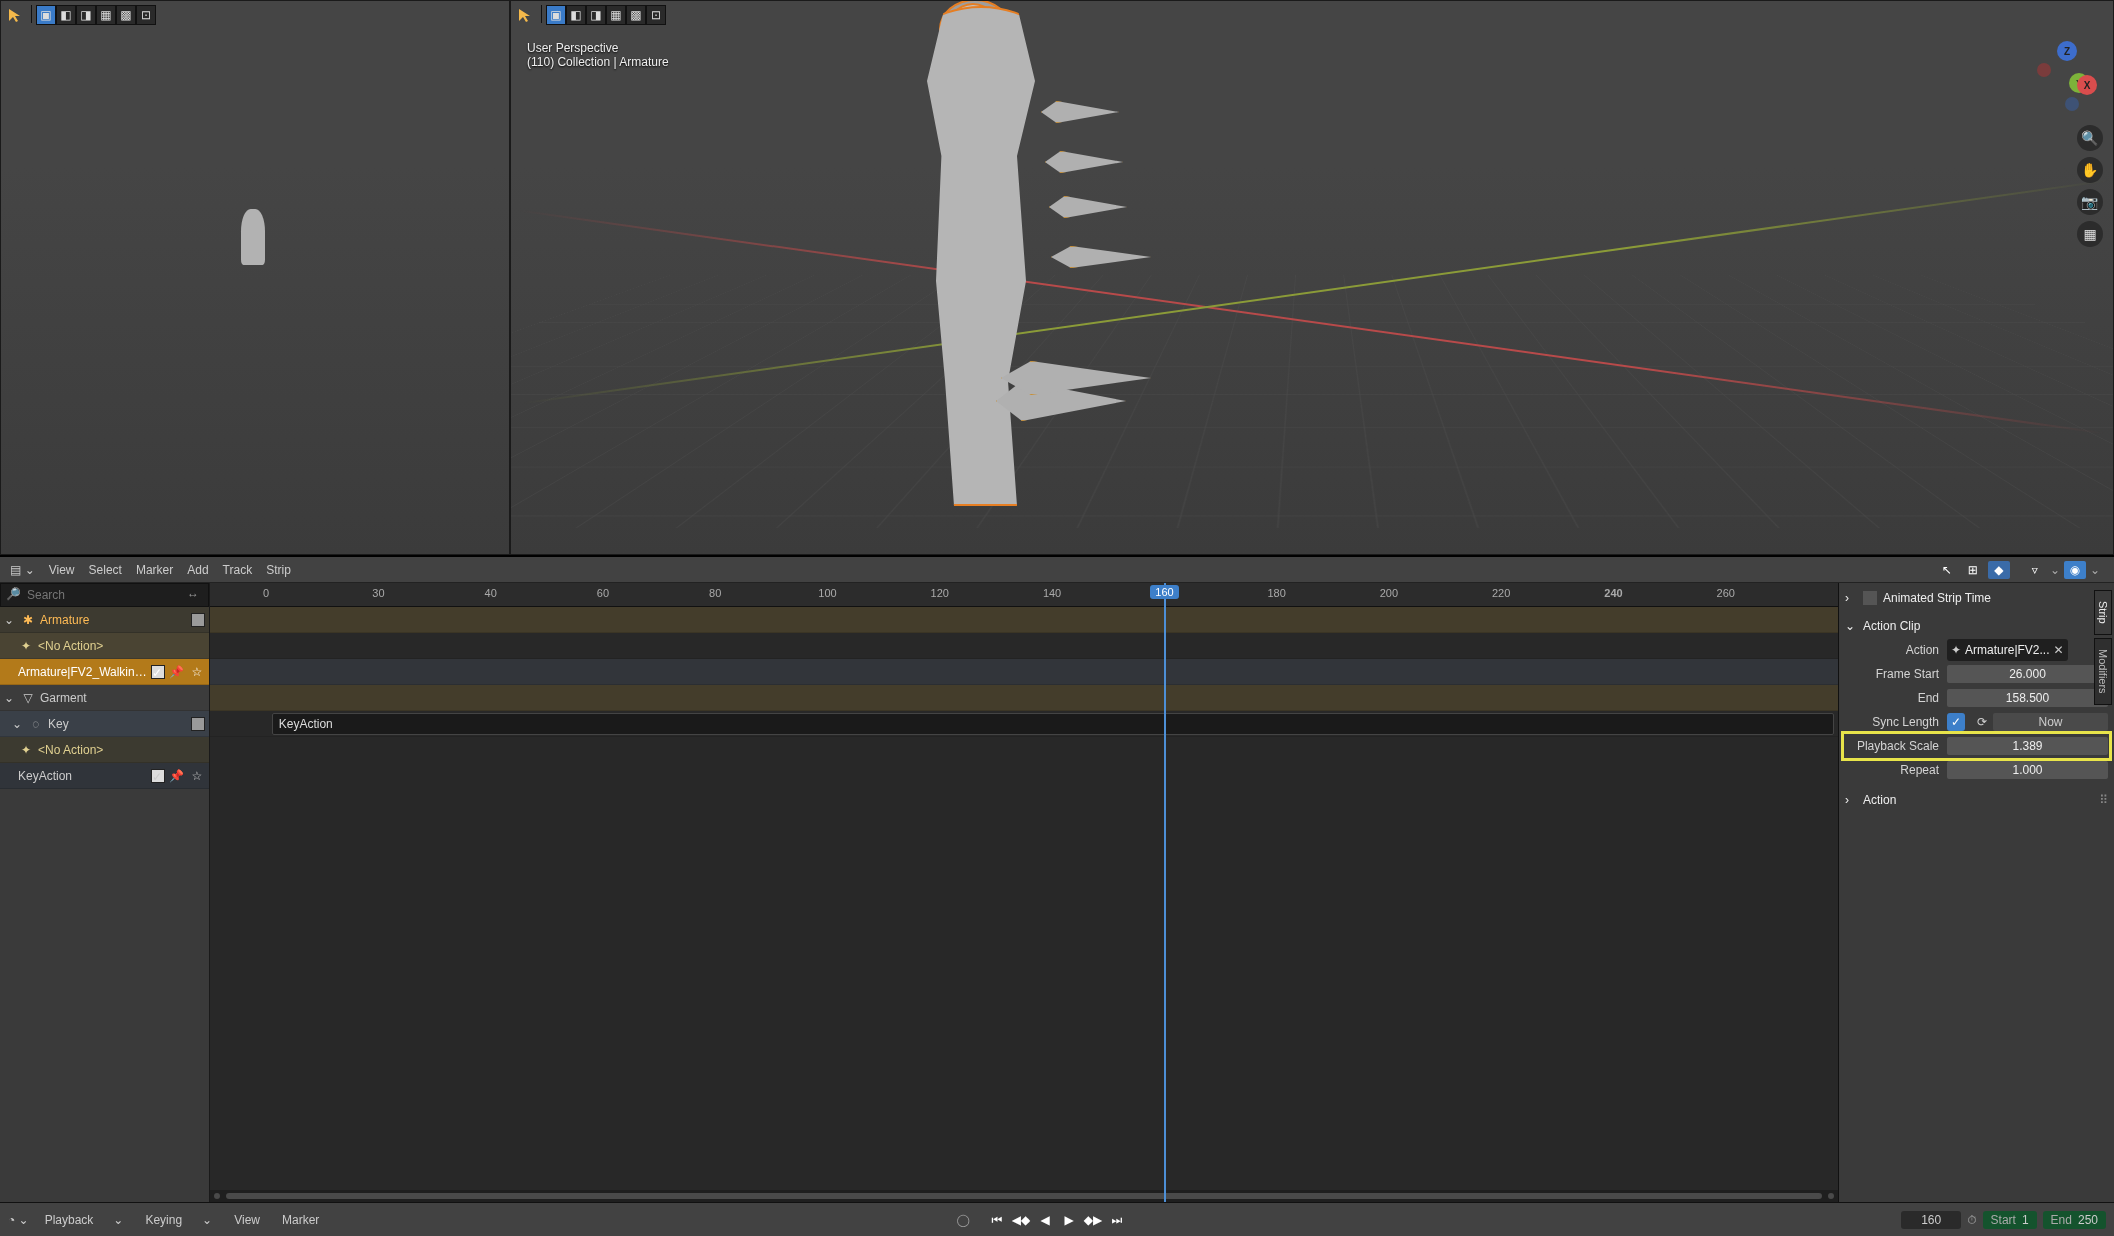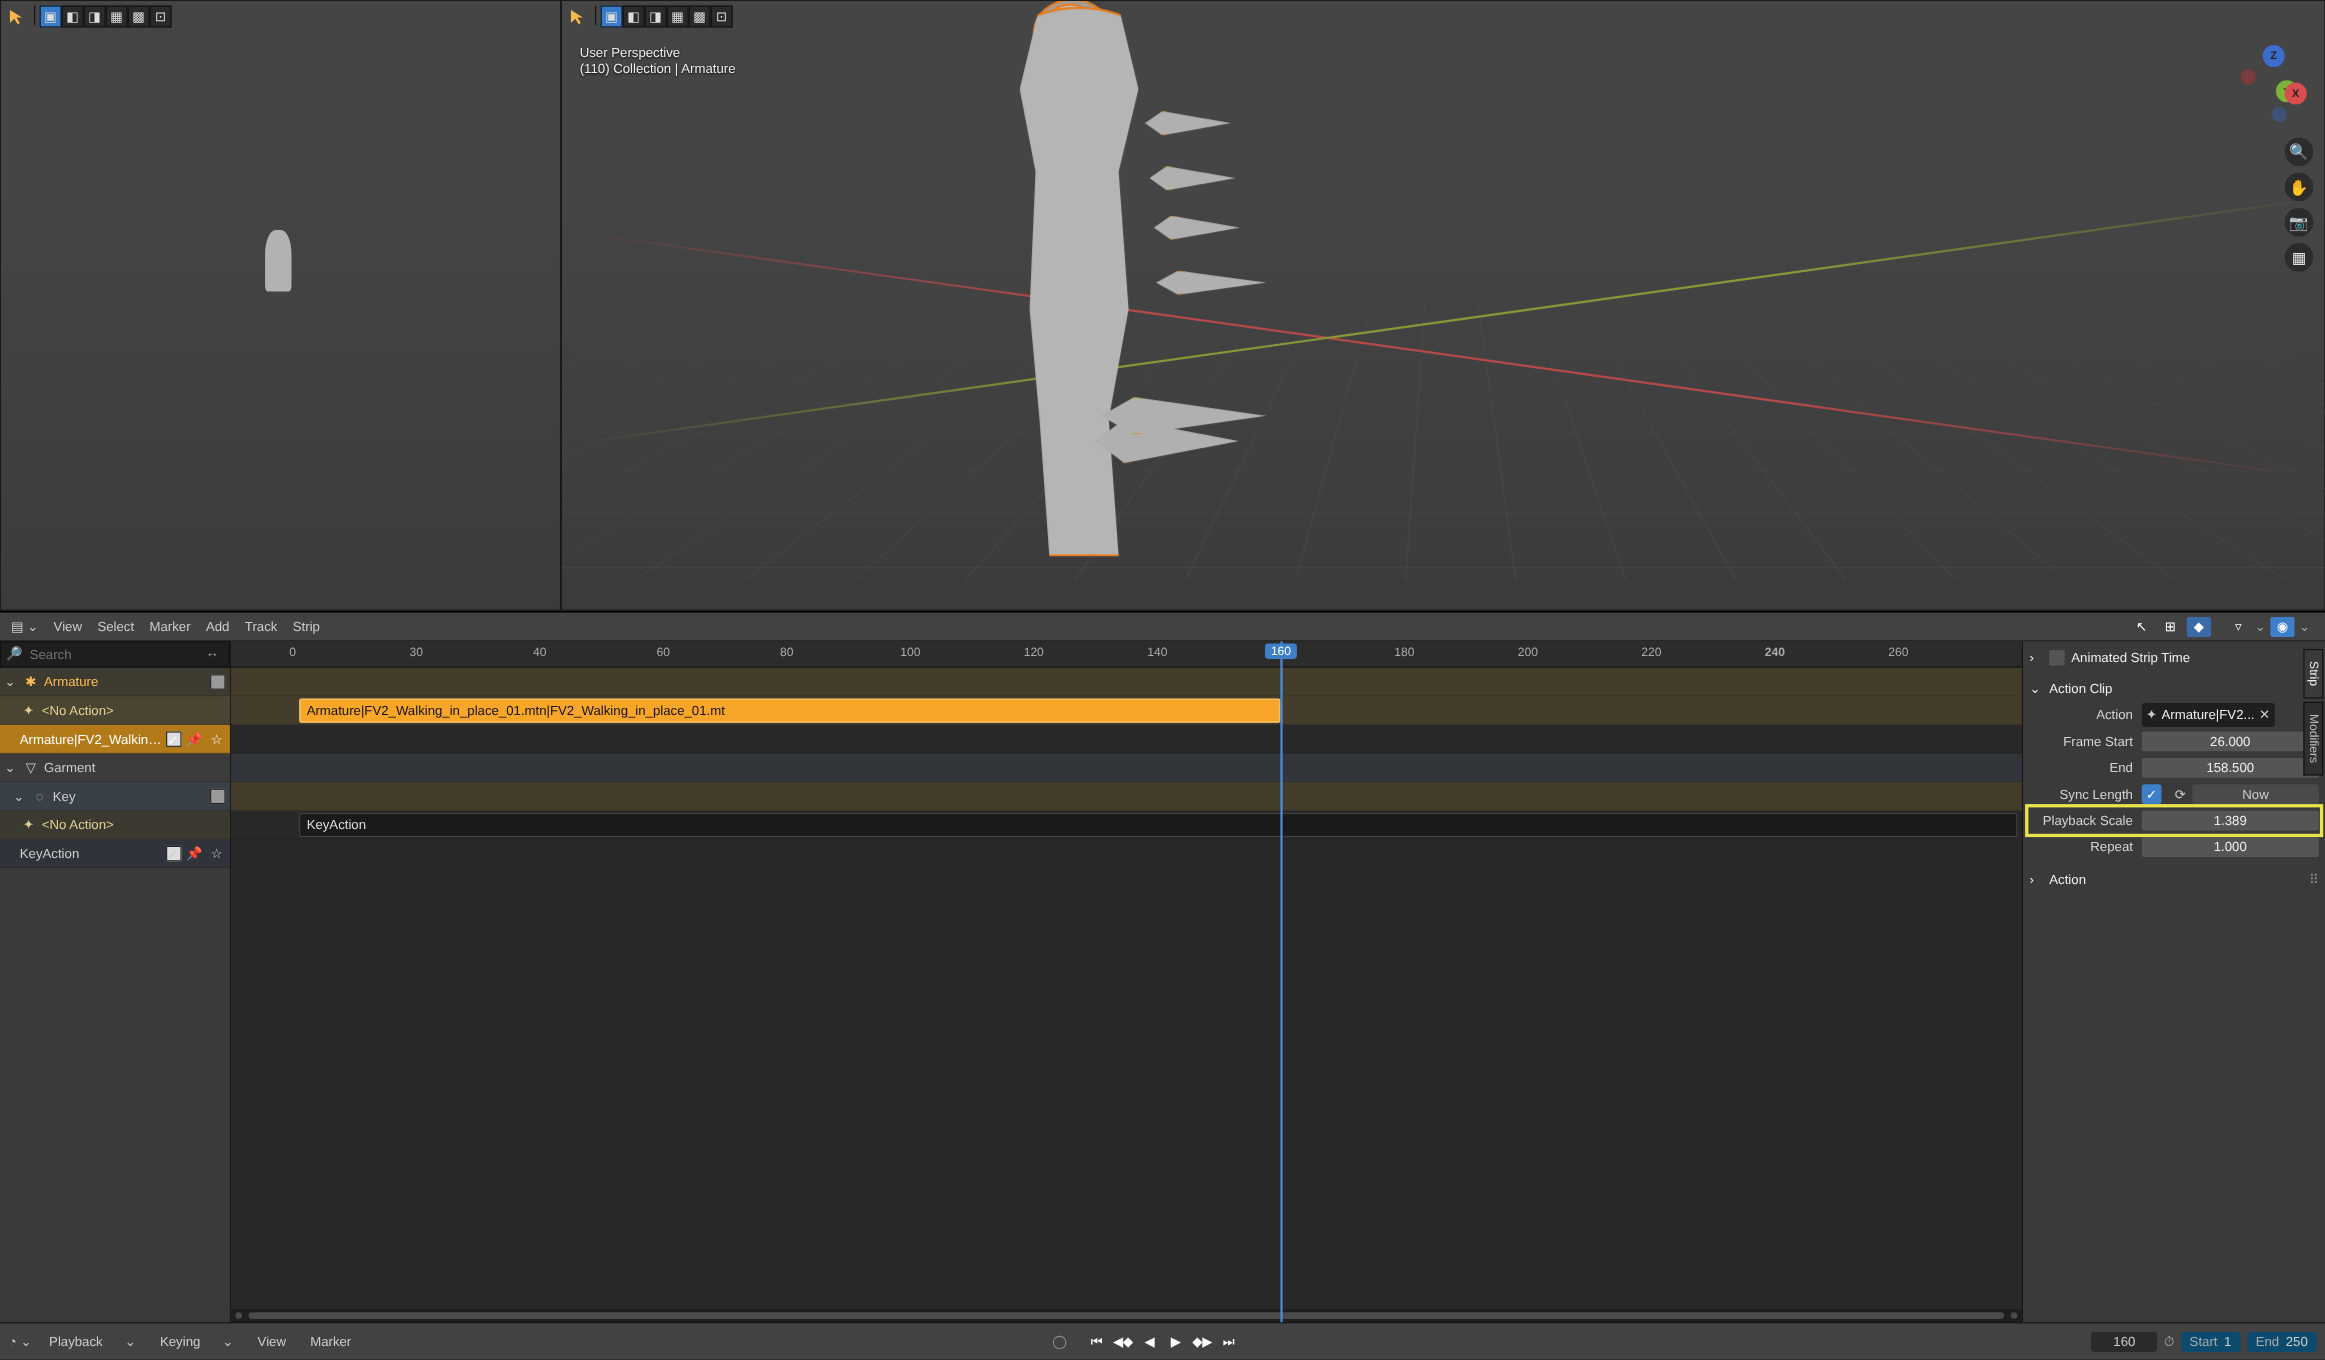--- a/index.html
+++ b/index.html
@@ -109,21 +109,21 @@
 .action-picker .txt { flex:1; color:#eee; overflow:hidden; text-overflow:ellipsis; white-space:nowrap; }
 .highlight { outline:3px solid #e8e44a; outline-offset:1px; }
 
 
 .footer { height:34px; background:#424242; display:flex; align-items:center; border-top:1px solid #111; padding:0 8px; gap:10px; }
 .footer .dd { display:flex; align-items:center; gap:20px; padding:2px 6px; cursor:pointer; }
 .transport { display:flex; gap:2px; position:absolute; left:50%; transform:translateX(-50%); }
 .tbtn { width:22px; height:22px; display:flex; align-items:center; justify-content:center; cursor:pointer; color:#fff; }
 .frame-ctrls { display:flex; gap:6px; align-items:center; margin-left:auto; }
 .frame-in { background:#2a2a2a; padding:2px 10px; border-radius:3px; min-width:60px; text-align:center; }
-.frame-pair { display:flex; align-items:center; background:#0c4a6e; border-radius:3px; padding:2px 8px; gap:6px; }
+.frame-pair { display:flex; align-items:center; background:#14532d; border-radius:3px; padding:2px 8px; gap:6px; }
 .frame-pair span.l { color:#aaa; }
 
 svg { display:block; }
 </style>
 </head>
 <body style="transform: scale(1);">
 
 <div class="root">
   <div class="viewports">
 
@@ -286,25 +286,20 @@
             <span class="tick" style="left: 1066.62px;">180</span>
             <span class="tick" style="left: 1178.9px;">200</span>
             <span class="tick" style="left: 1291.17px;">220</span>
             <span class="tick" style="left: 1403.45px; font-weight: bold;">240</span>
             <span class="tick" style="left: 1515.72px;">260</span>
           </div>
         <div class="playhead" id="playhead" style="left: 954.345px;">
           <div class="playhead-lbl">160</div>
         </div>
         <div class="track shade"></div>
-        <div class="track shade">
-          <div class="strip sel" id="mainstrip" style="left: 61.7517px; width: 892.593px;">
-            <span>Armature|FV2_Walking_in_place_01.mtn|FV2_Walking_in_place_01.mt</span>
-          </div>
-        </div>
         <div class="track"></div>
         <div class="track shade2"></div>
         <div class="track shade"></div>
         <div class="track">
           <div class="strip keya" id="keystrip" style="left: 61.7517px; width: 1562.25px;">
             <span>KeyAction</span>
           </div>
         </div>
         <div style="flex:1"></div>
         <div class="hscroll">

